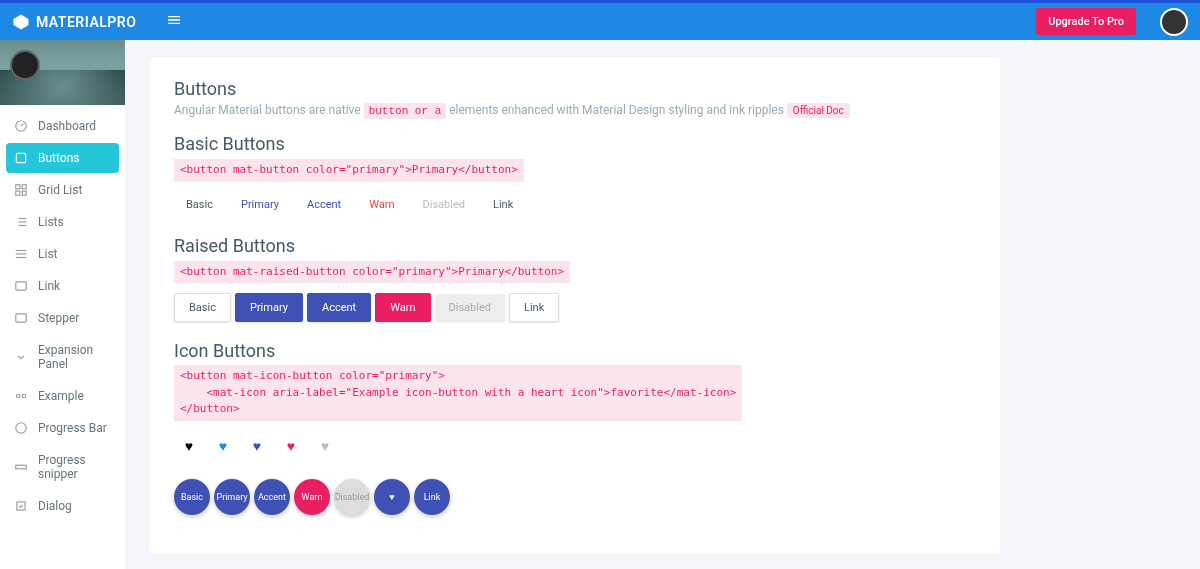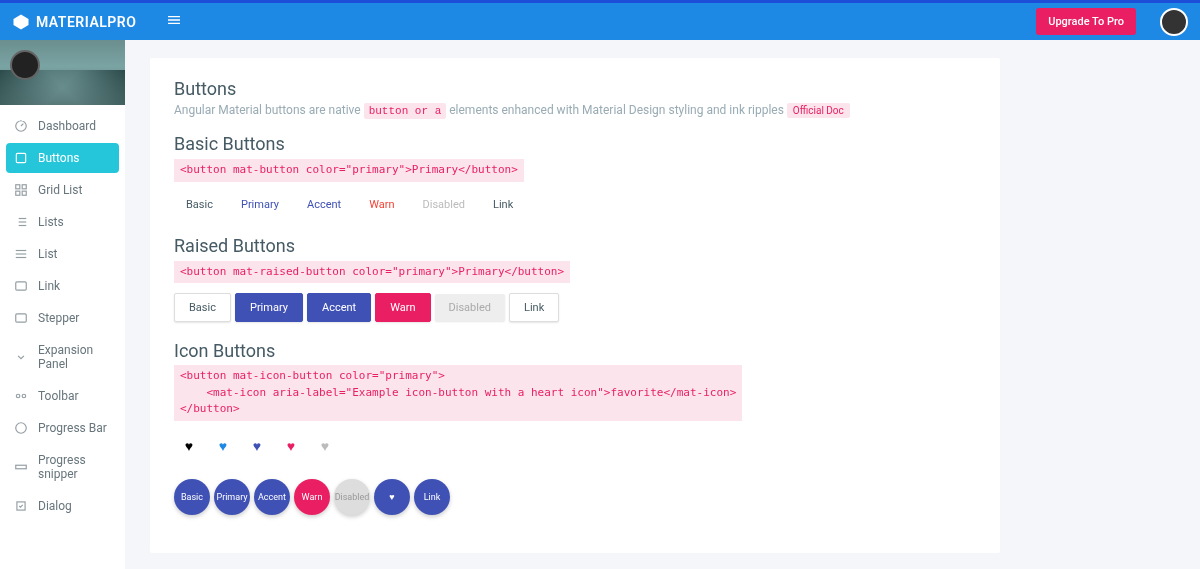--- a/index.html
+++ b/index.html
@@ -143,21 +143,21 @@
           <svg class="nav-icon" viewBox="0 0 24 24" fill="none" stroke="currentColor" stroke-width="2">
             <polyline points="7 10 12 15 17 10"></polyline>
           </svg>
           <span>Expansion Panel</span>
         </li>
       <li class="nav-item">
           <svg class="nav-icon" viewBox="0 0 24 24" fill="none" stroke="currentColor" stroke-width="2">
             <circle cx="7" cy="12" r="3"></circle>
             <circle cx="17" cy="12" r="3"></circle>
           </svg>
-          <span>Toolbar</span>
+          <span>Example</span>
         </li>
       <li class="nav-item">
           <svg class="nav-icon" viewBox="0 0 24 24" fill="none" stroke="currentColor" stroke-width="2">
             <circle cx="12" cy="12" r="9"></circle>
           </svg>
           <span>Progress Bar</span>
         </li>
       <li class="nav-item">
           <svg class="nav-icon" viewBox="0 0 24 24" fill="none" stroke="currentColor" stroke-width="2">
             <rect x="3" y="9" width="18" height="6"></rect>

